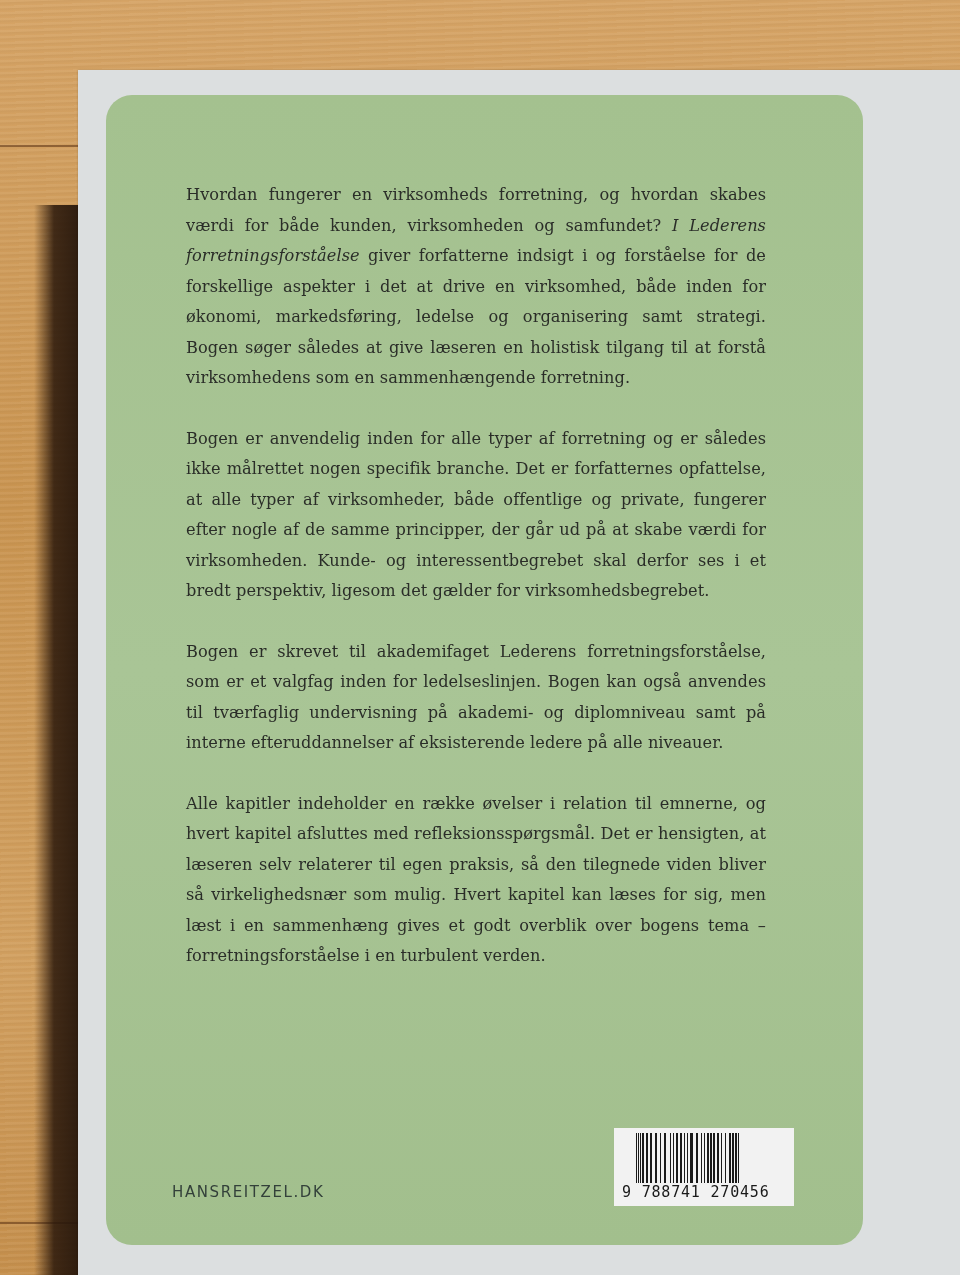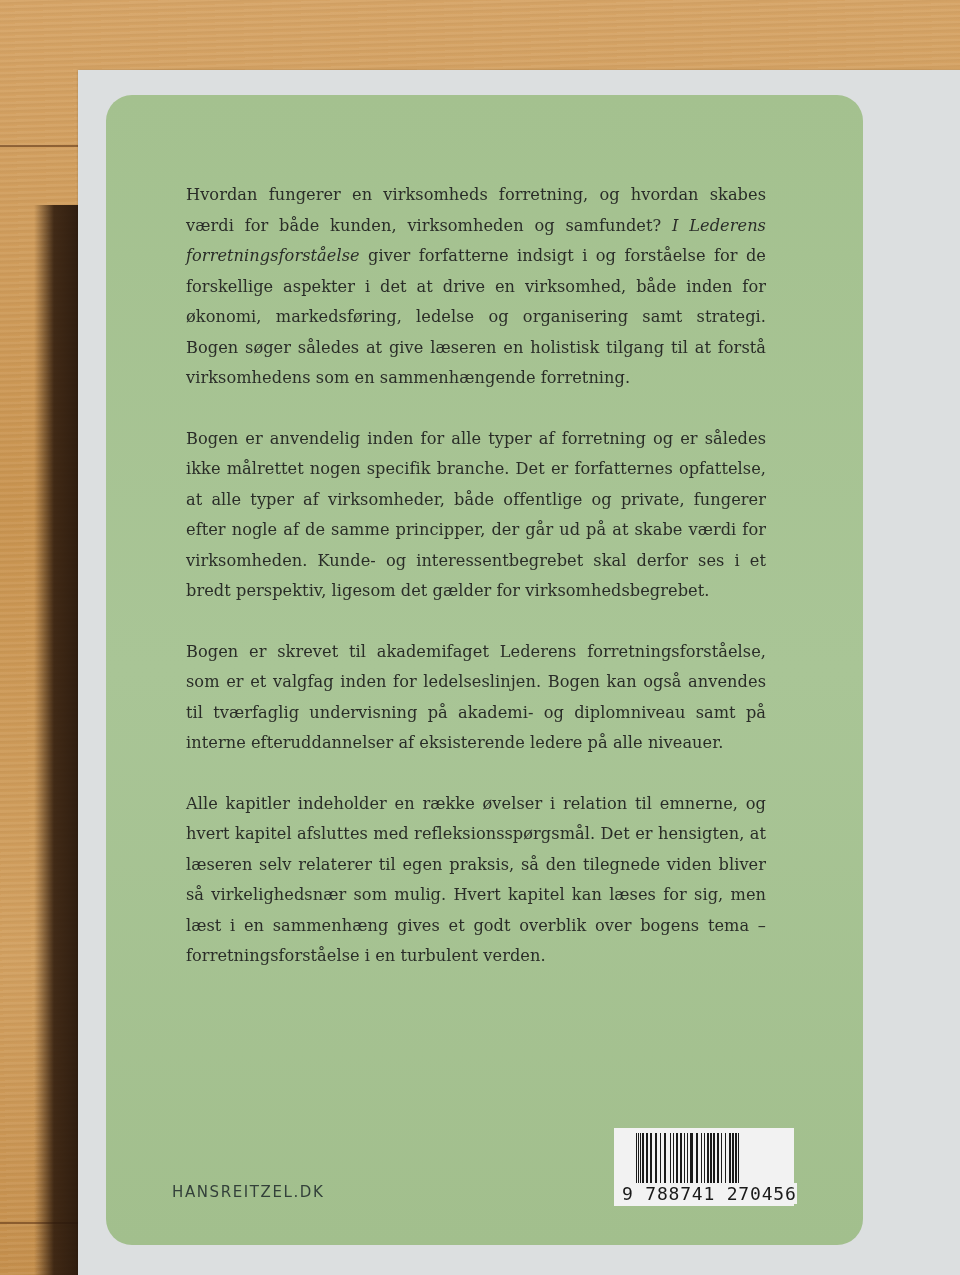--- a/index.html
+++ b/index.html
@@ -105,21 +105,21 @@
     .barcode-bars span {
       display: block;
       height: 100%;
       background: #1a1a1a;
     }
     .barcode-digits {
       position: absolute;
       left: 8px;
       top: 55px;
       font-family: "DejaVu Sans Mono", monospace;
-      font-size: 18px;
+      font-size: 15px;
       letter-spacing: 0.8px;
       color: #1a1a1a;
       background: #f2f2f2;
       white-space: pre;
     }
   </style>
 </head>
 <body>
 
 <div class="table-seam" style="top:145px;"></div>

